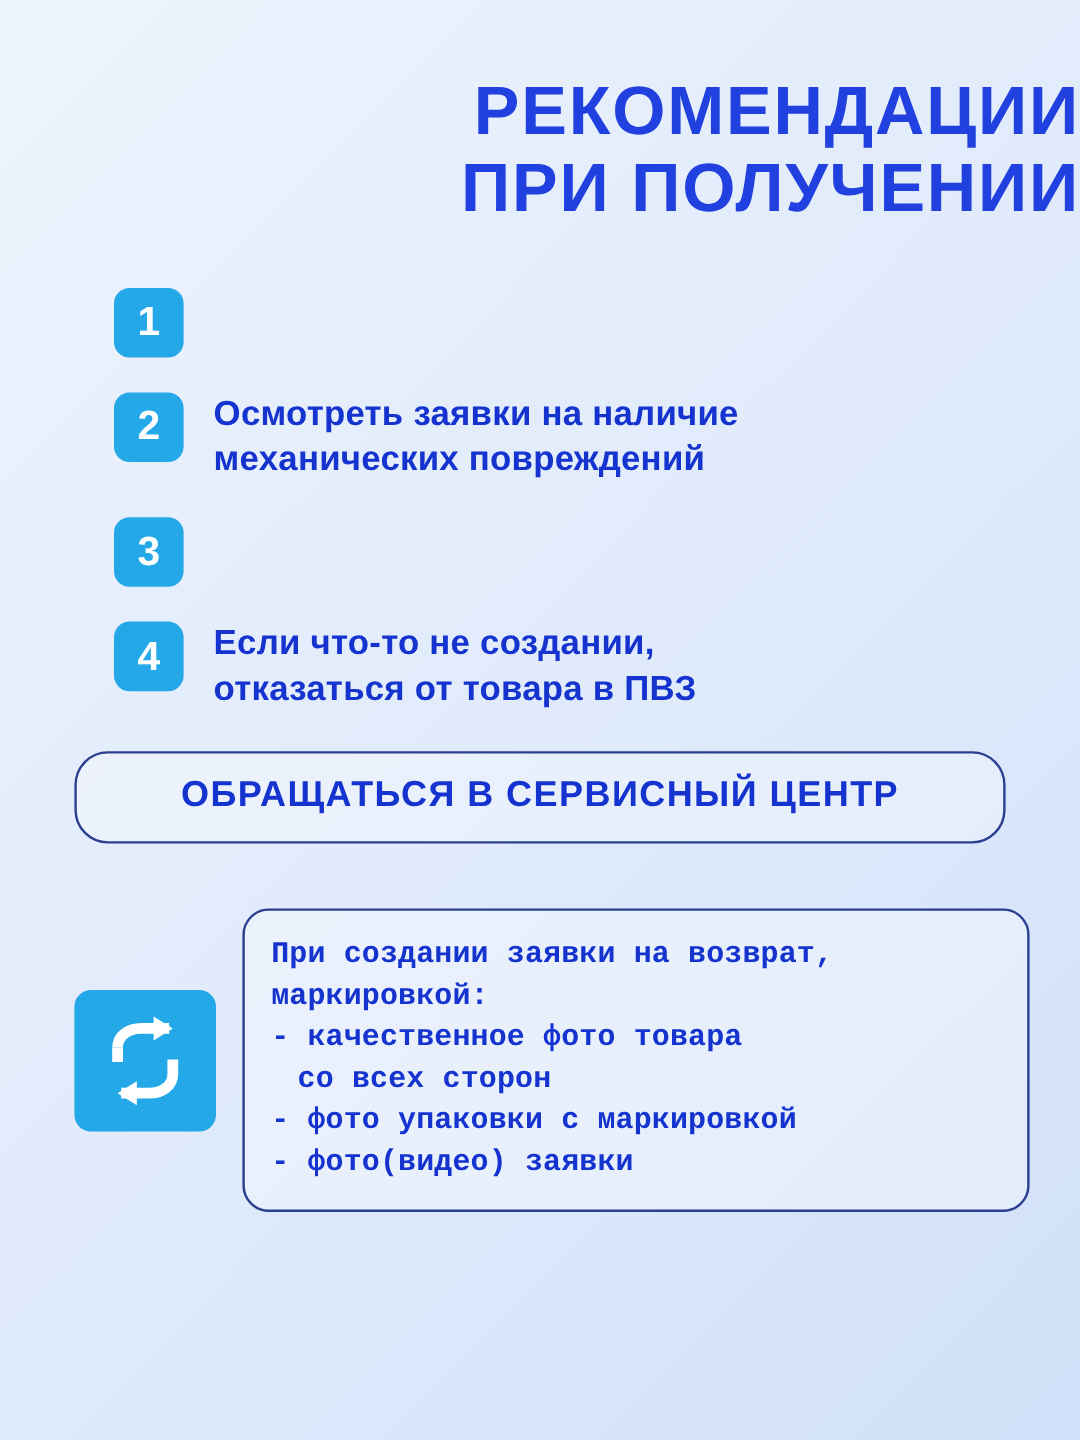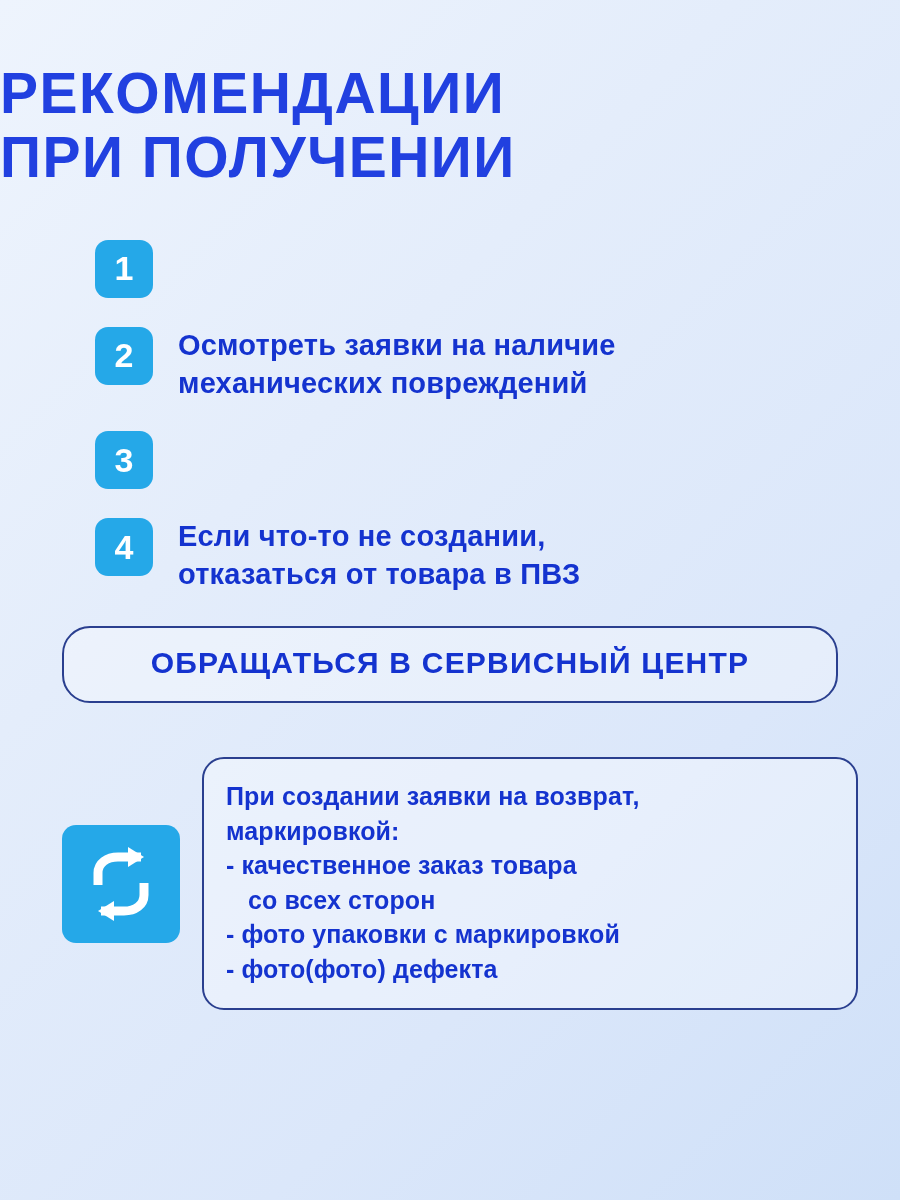--- a/index.html
+++ b/index.html
@@ -16,21 +16,21 @@
   }
   .page {
     position: relative;
     width: 900px;
     height: 1200px;
     box-sizing: border-box;
   }
 
   
   .title {
-    text-align: left;
+    text-align: right;
     color: #2140e0;
     font-weight: bold;
     font-size: 57px;
     line-height: 1.12;
     letter-spacing: 1.5px;
     padding-top: 62px;
     text-transform: uppercase;
   }
   .title .line {
     display: block;
@@ -96,20 +96,21 @@
     white-space: nowrap;
   }
 
   
   .bottom {
     margin-top: 54px;
     display: flex;
     align-items: center;
     padding-left: 62px;
     padding-right: 42px;
+    font-family: Liberation Mono, monospace;
   }
   .refresh-icon {
     width: 118px;
     height: 118px;
     min-width: 118px;
     border-radius: 14px;
     background: #25a8e8;
     display: flex;
     align-items: center;
     justify-content: center;
@@ -188,20 +189,20 @@
         <polygon points="20,70 36,60 36,80" fill="#ffffff"></polygon>
         <g fill="none" stroke="#ffffff" stroke-width="9">
           <path d="M20 32 L20 44"></path>
           <path d="M66 54 L66 42"></path>
         </g>
       </svg>
     </div>
     <div class="note">
       <span class="ln">При создании заявки на возврат,</span>
       <span class="ln">маркировкой:</span>
-      <span class="ln">- качественное заказ товара</span>
+      <span class="ln">- качественное фото товара</span>
       <span class="ln indent">со всех сторон</span>
       <span class="ln">- фото упаковки с маркировкой</span>
-      <span class="ln">- фото(фото) дефекта</span>
+      <span class="ln">- фото(видео) заявки</span>
     </div>
   </div>
 
 </div>
 
 </body></html>

